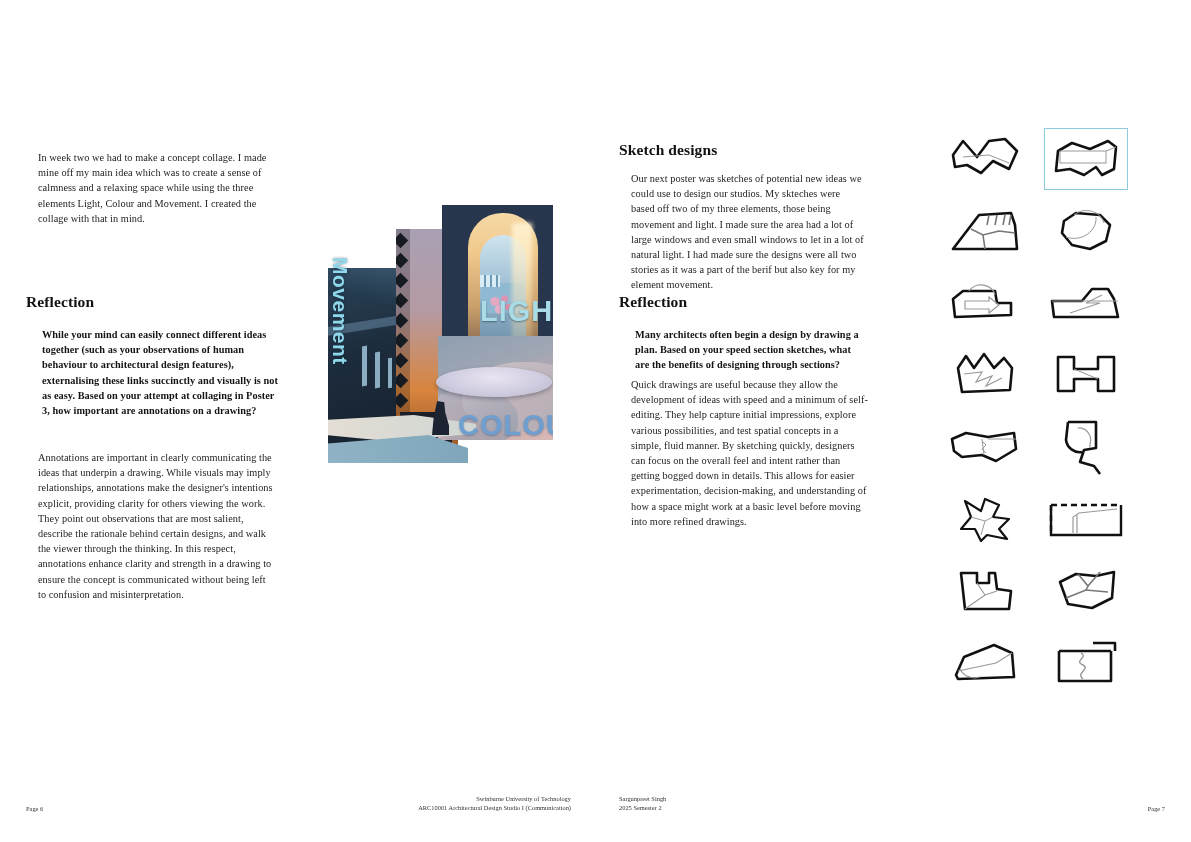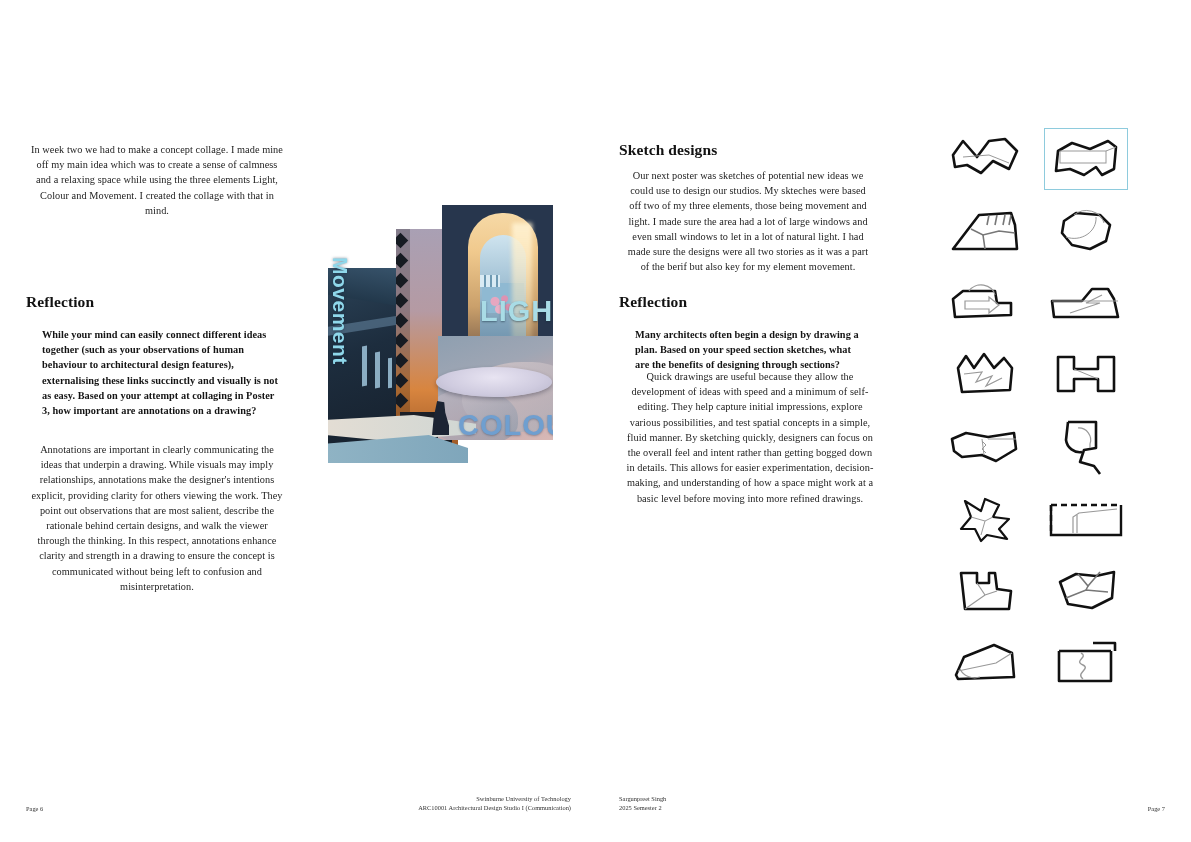--- a/index.html
+++ b/index.html
@@ -26,21 +26,21 @@
   .col{position:absolute;}
   .col-left{left:26px;top:138px;width:262px;}
   .col-right{left:619px;top:141px;width:258px;}
 
   .sec-head{
     font-size:15.5px;font-weight:700;color:#121212;
     margin:0 0 9px 0;letter-spacing:.1px;
   }
   .body-par{
     font-size:10.3px;line-height:15.2px;
-    color:#232323;margin:4px;text-align:center;
+    color:#232323;margin:12px;text-align:left;
     letter-spacing:.05px;
   }
   .q-par{
     font-size:10.3px;line-height:15.2px;font-weight:700;
     color:#141414;margin:16px;letter-spacing:.05px;
   }
 
   .left-reflect{position:absolute;left:26px;top:293px;width:268px;}
   .left-answer{position:absolute;left:26px;top:438px;width:262px;}
   .right-reflect{position:absolute;left:619px;top:293px;width:258px;}

